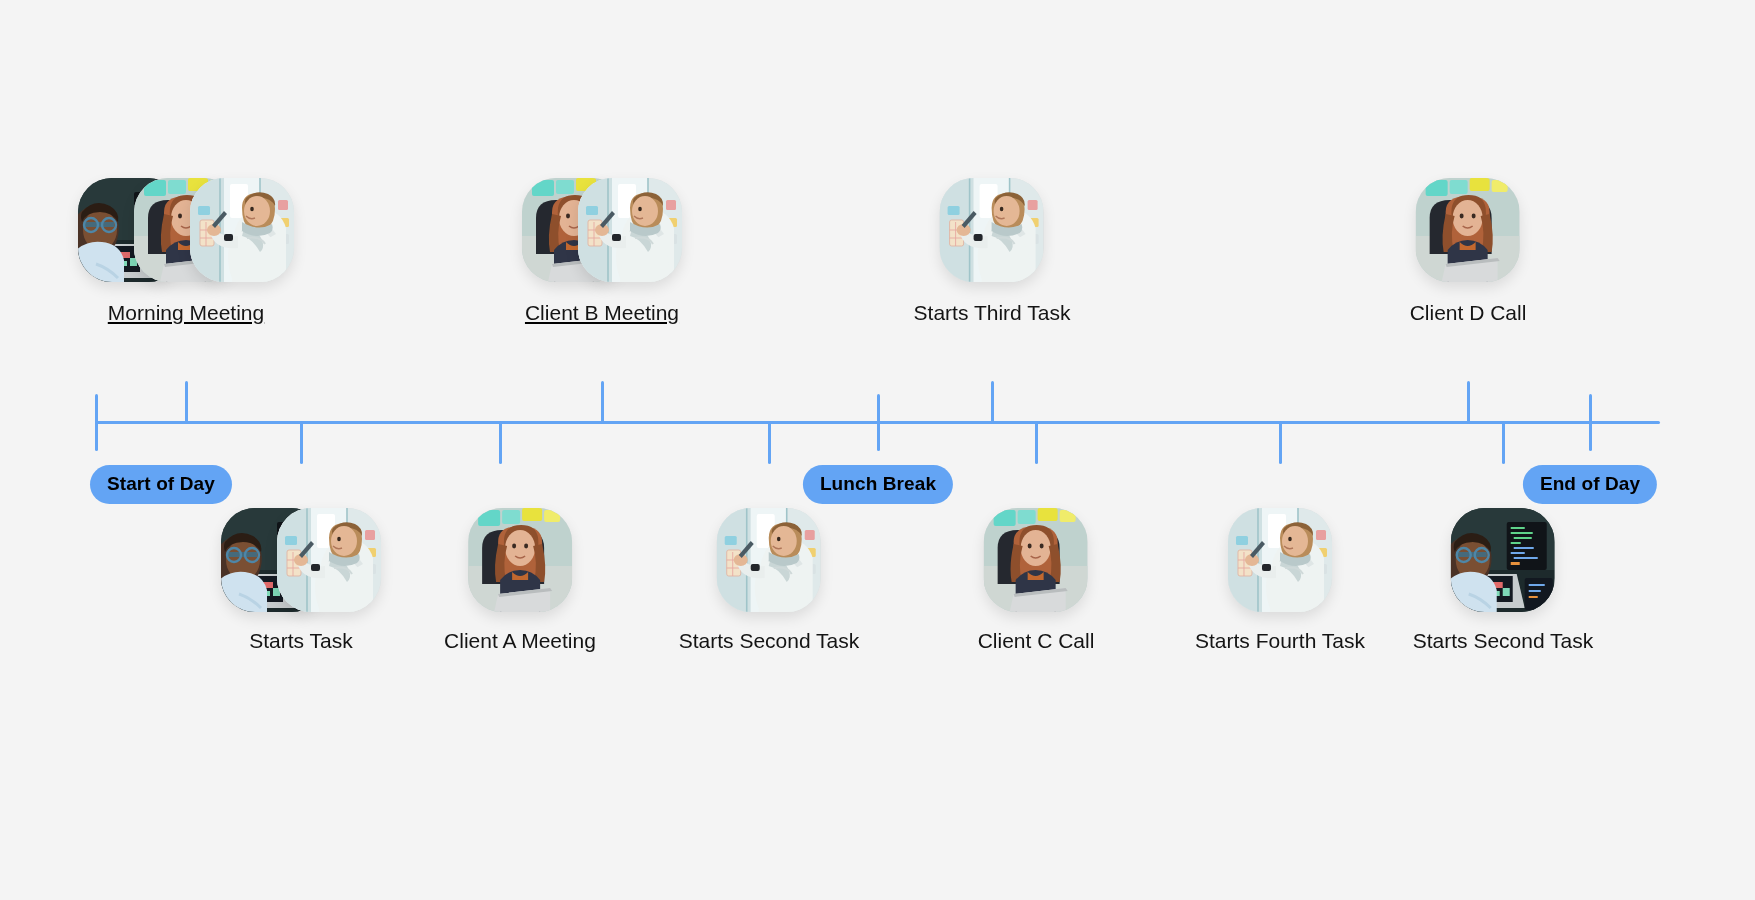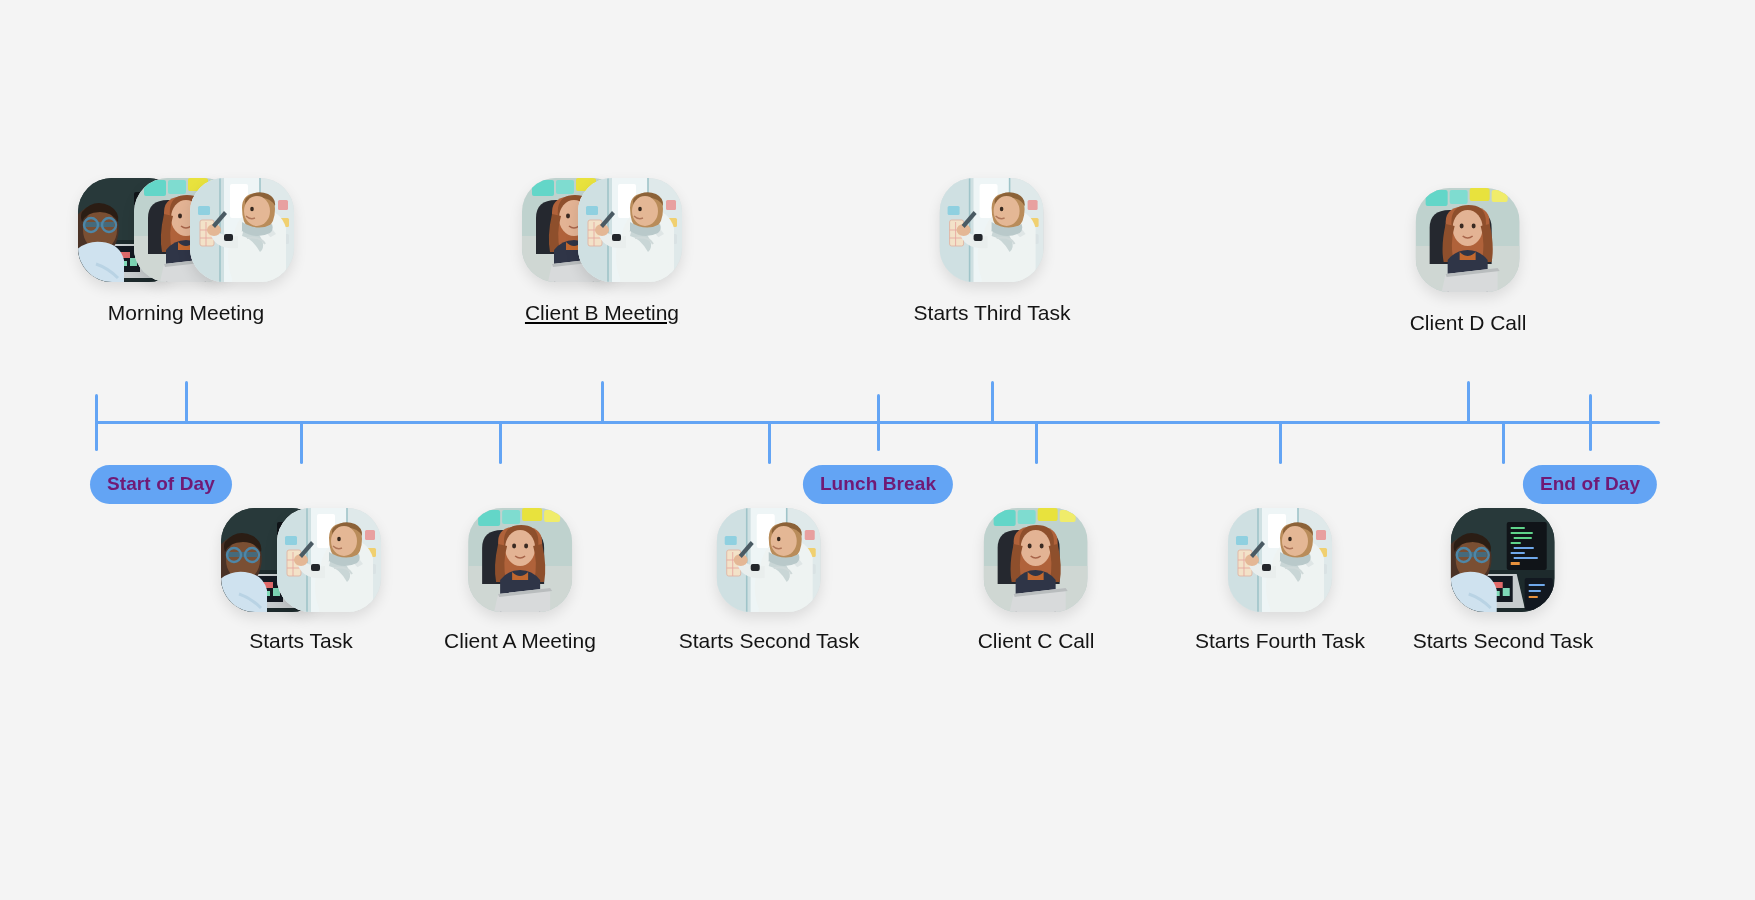--- a/index.html
+++ b/index.html
@@ -27,21 +27,21 @@
     position: absolute;
     width: 3px;
     background: #63a4f4;
     border-radius: 2px;
   }
 
   
   .badge {
     position: absolute;
     background: #63a4f4;
-    color: #701a75;
+    color: #000000;
     font-size: 19px;
     font-weight: bold;
     letter-spacing: .1px;
     padding: 8px 17px 9px;
     border-radius: 999px;
     white-space: nowrap;
     line-height: 1.15;
   }
 
   
@@ -95,21 +95,21 @@
       <div class="tick" style="left: 499px; top: 421px; height: 43px;"></div>
       <div class="tick" style="left: 768px; top: 421px; height: 43px;"></div>
       <div class="tick" style="left: 1035px; top: 421px; height: 43px;"></div>
       <div class="tick" style="left: 1279px; top: 421px; height: 43px;"></div>
       <div class="tick" style="left: 1502px; top: 421px; height: 43px;"></div>
       <div class="tick" style="left: 95px; top: 394px; height: 57px;"></div>
       <div class="tick" style="left: 877px; top: 394px; height: 57px;"></div>
       <div class="tick" style="left: 1589px; top: 394px; height: 57px;"></div>
     </div>
   <div id="events-above-layer">
-      <div class="event top" style="left: 186px; transform: translateX(-50%); top: 178px;">
+      <div class="event top" style="left: 186px; transform: translateX(-50%); top: 178px; text-decoration: underline;">
         <div class="thumb-stack">
           <div class="thumb">
             <svg viewBox="0 0 104 104" xmlns="http://www.w3.org/2000/svg">
               <rect width="104" height="104" fill="#2b3a3b"></rect>
               <rect x="0" y="0" width="104" height="62" fill="#28393a"></rect>
               <rect x="56" y="14" width="40" height="48" rx="2" fill="#101418"></rect>
               <g fill="#5fd38a">
                 <rect x="60" y="19" width="14" height="2"></rect>
                 <rect x="60" y="24" width="22" height="2"></rect>
                 <rect x="63" y="29" width="18" height="2"></rect>
@@ -298,21 +298,21 @@
               <path d="M22 47 l12 -14 l3 3 l-12 14z" fill="#4a5a63"></path>
               <path d="M54 50 q14 2 18 12 q3 8 -2 12 q-8 -14 -18 -16z" fill="#c9d6d6"></path>
               <path d="M57 60 q14 -2 18 6" stroke="#cfd9d9" stroke-width="2" fill="none"></path>
               <path d="M52 44 q16 10 30 2 q2 6 -2 9 q-14 7 -28 -2z" fill="#b9c9ca"></path>
               <rect x="34" y="56" width="9" height="7" rx="2" fill="#23262b"></rect>
             </svg>
           </div>
         </div>
         <div class="event-label">Starts Third Task</div>
       </div>
-      <div class="event top" style="left: 1468px; transform: translateX(-50%); top: 188px;">
+      <div class="event top" style="left: 1468px; transform: translateX(-50%); top: 178px;">
         <div class="thumb-stack">
           <div class="thumb">
             <svg viewBox="0 0 104 104" xmlns="http://www.w3.org/2000/svg">
               <rect width="104" height="104" fill="#bfd2ce"></rect>
               <rect x="10" y="2" width="22" height="16" rx="2" fill="#63d6c8"></rect>
               <rect x="34" y="2" width="18" height="14" rx="2" fill="#7fdcd0"></rect>
               <rect x="54" y="0" width="20" height="13" rx="2" fill="#e8e23d"></rect>
               <rect x="76" y="2" width="16" height="12" rx="2" fill="#f0ec6a"></rect>
               <rect x="0" y="58" width="104" height="46" fill="#cfd7d3"></rect>
               <path d="M14 40 q0-18 20-18 h22 q20 0 20 18 v36 h-62z" fill="#25282f"></path>

